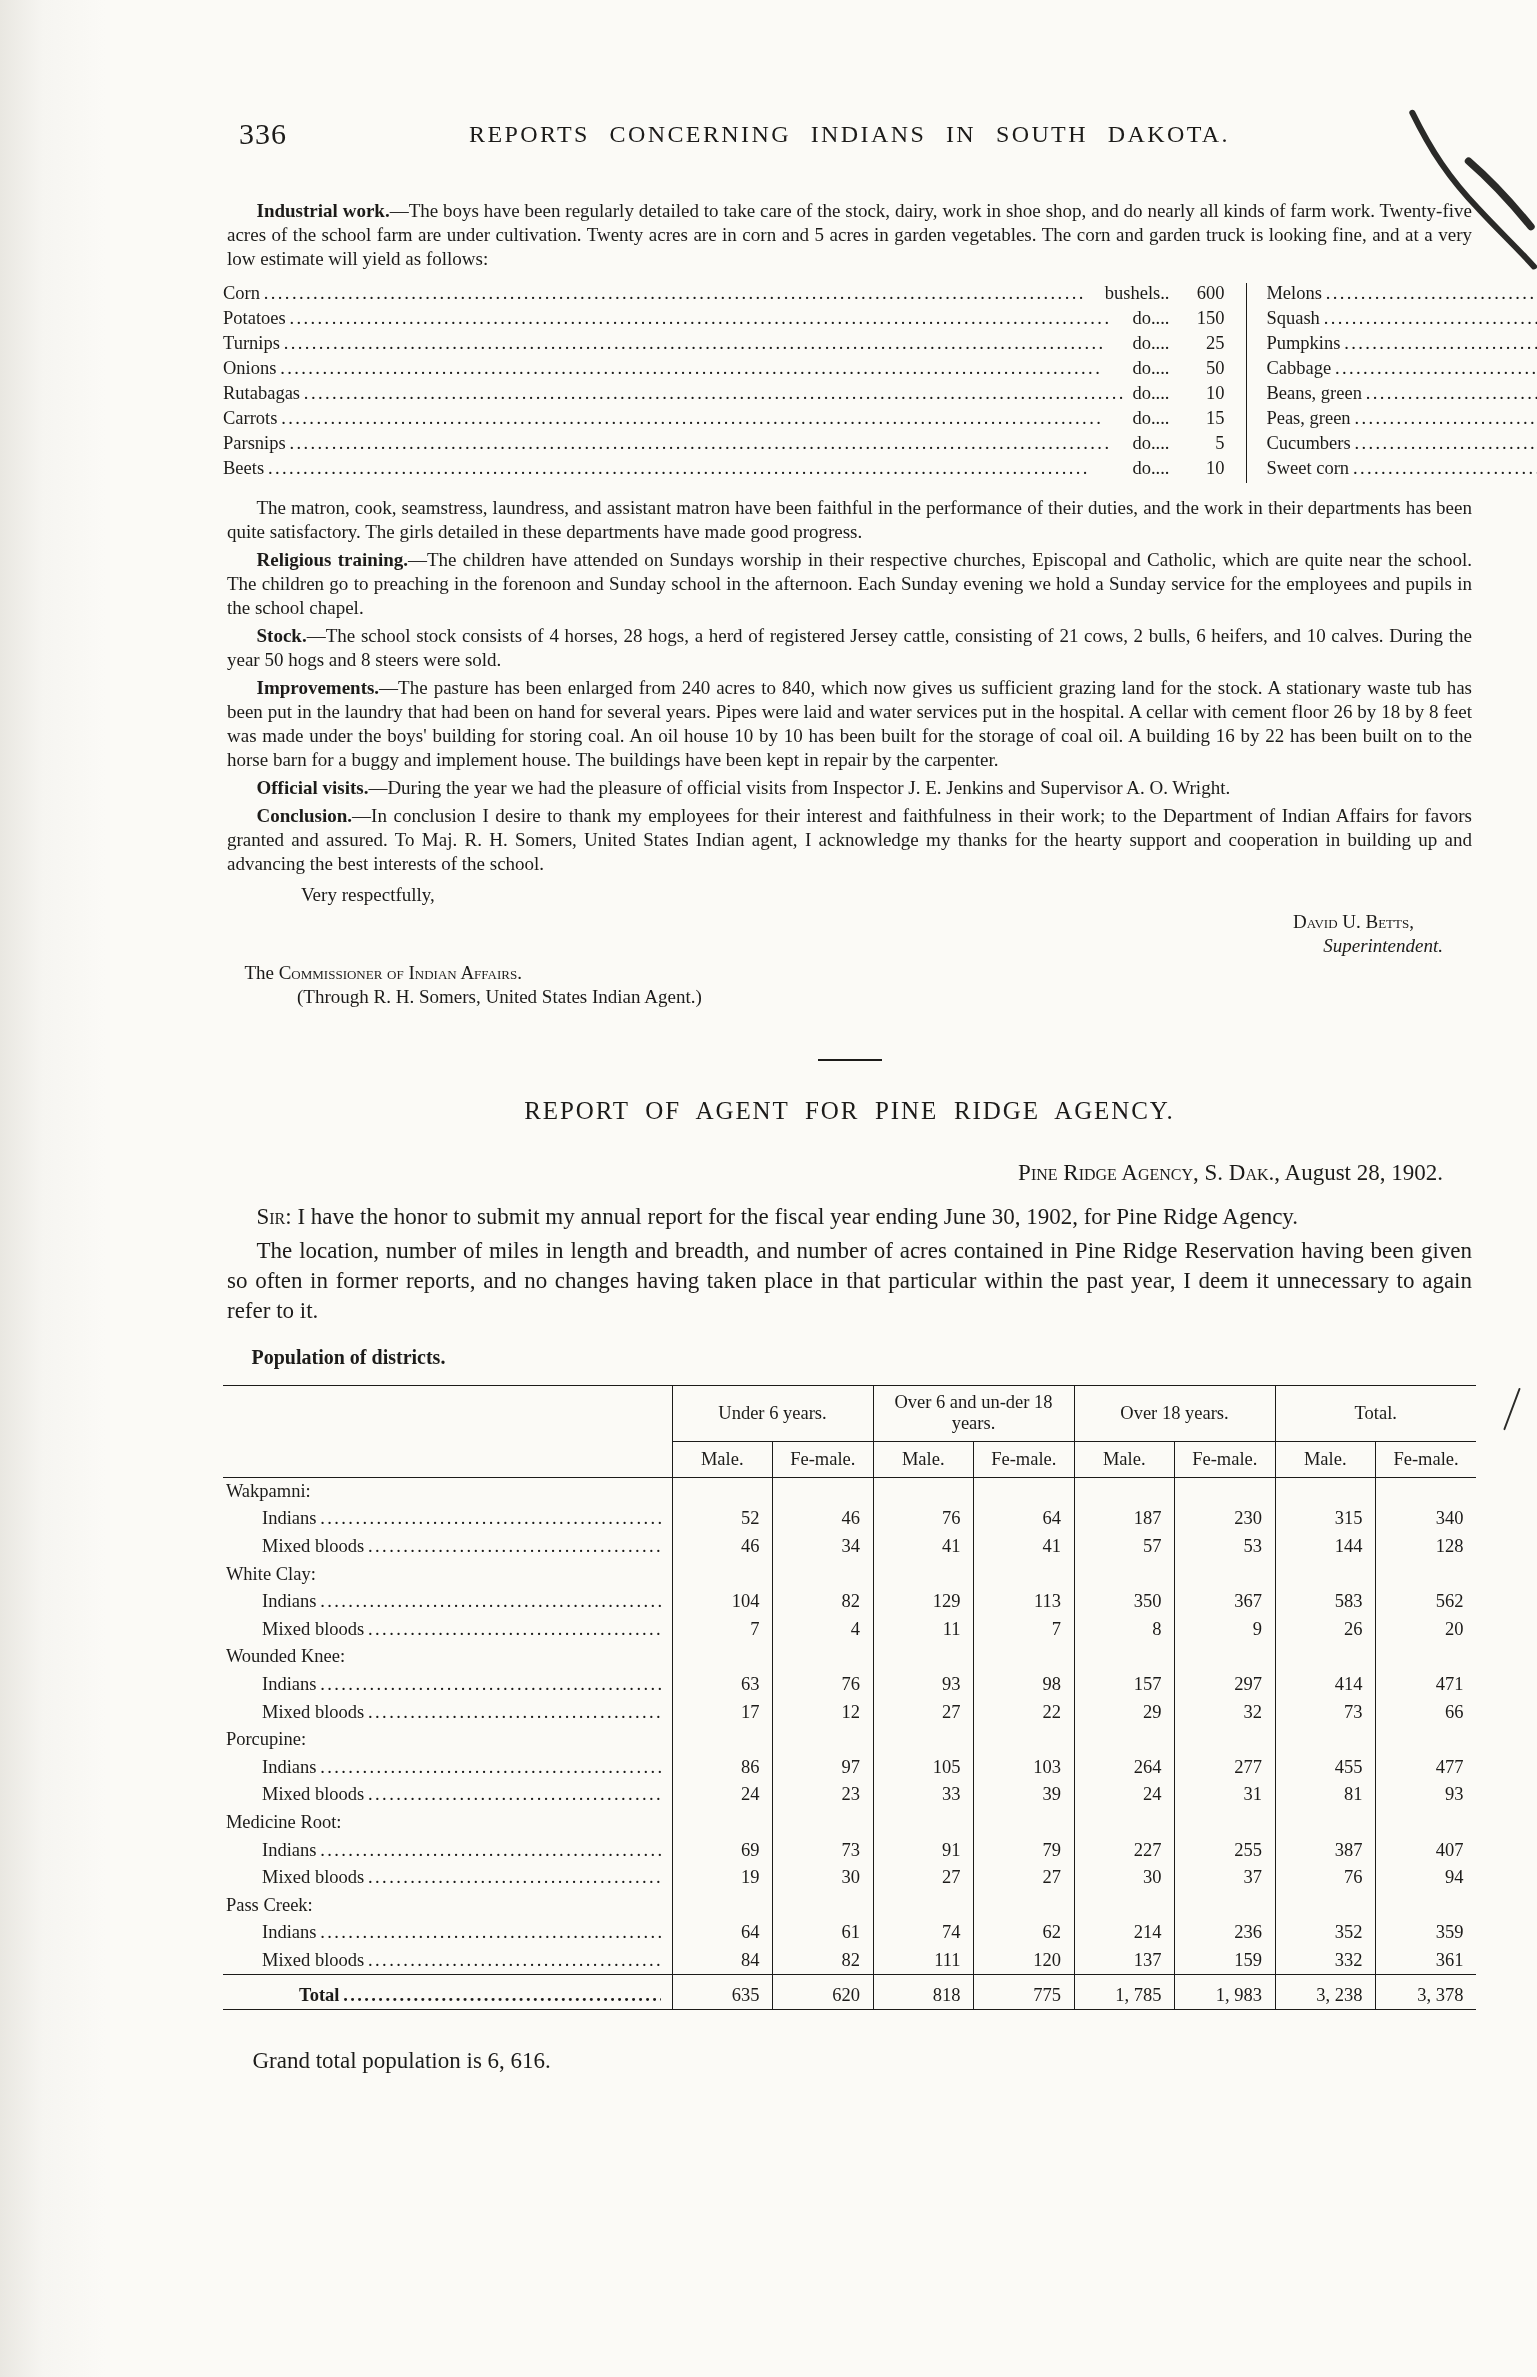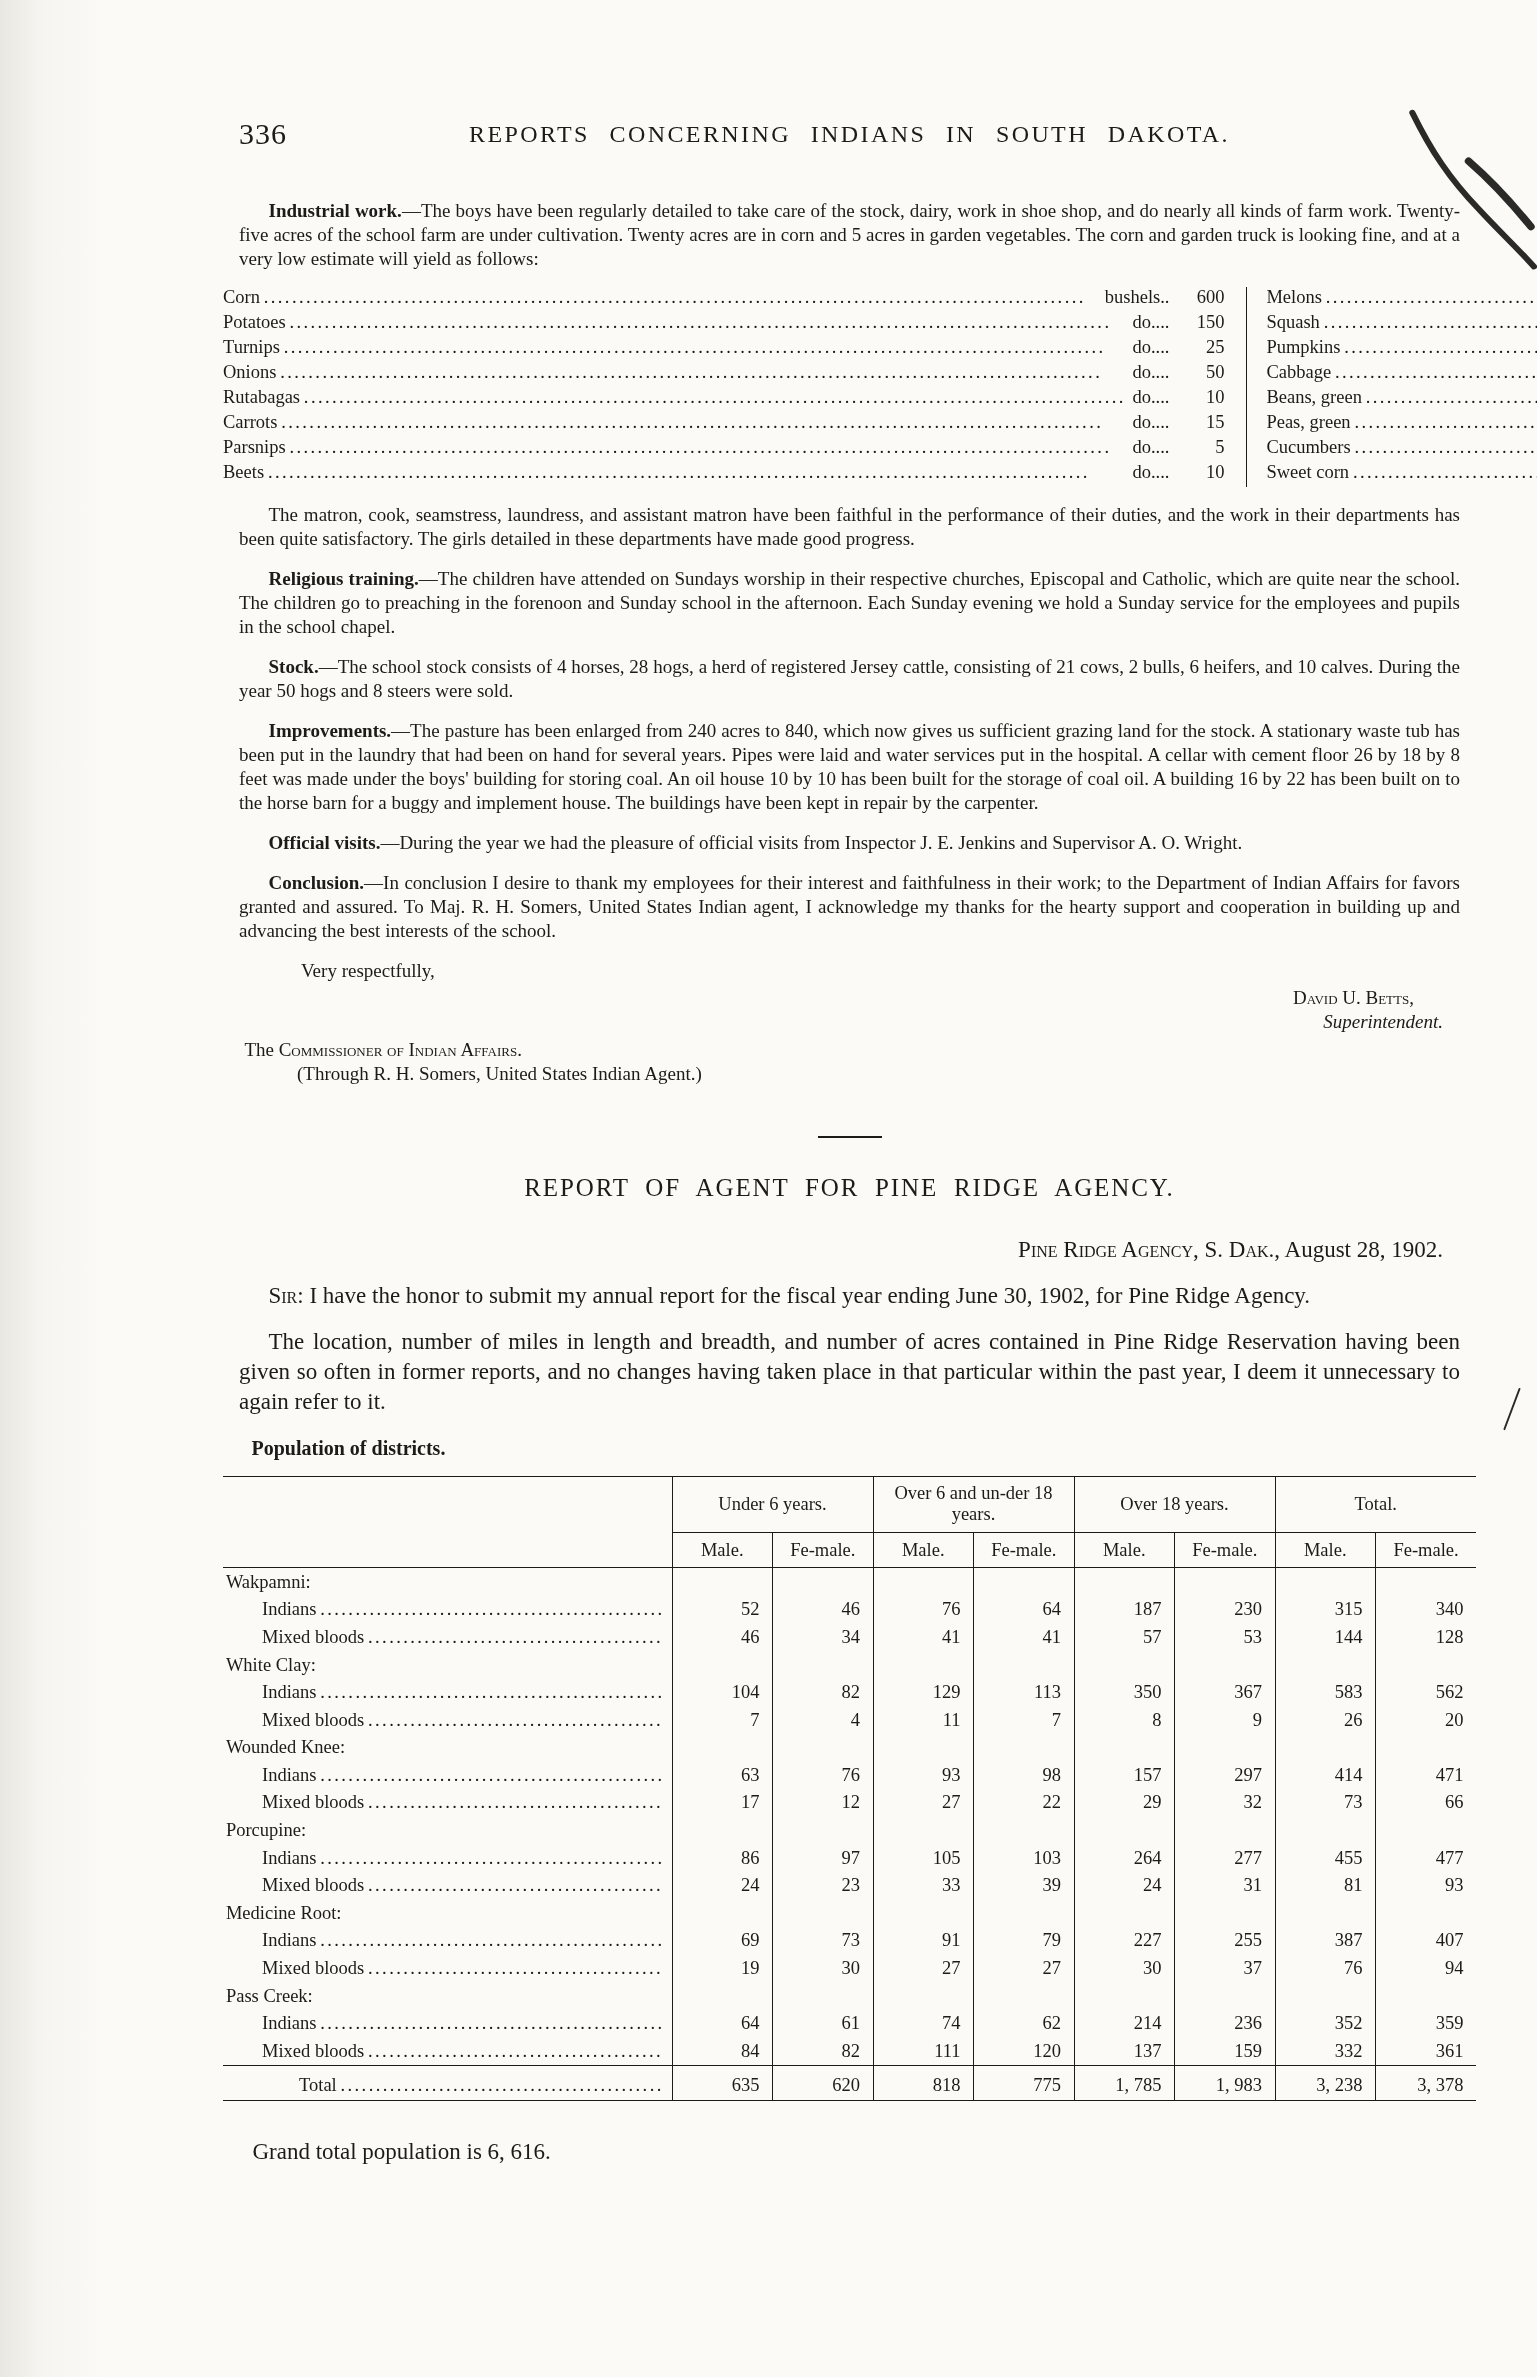--- a/index.html
+++ b/index.html
@@ -20,21 +20,21 @@
     top: 121px;
     width: 1253px;
   }
   
   .running-head { position: relative; text-align: center; margin-bottom: 40px; height: 38px; }
   .page-num { position: absolute; left: 16px; top: -3.8px; font-size: 30px; letter-spacing: 1px; }
   .running-title { font-size: 24px; letter-spacing: 2.4px; word-spacing: 11.4px; }
   
   .small { font-size: 19px; line-height: 24px; }
   .large { font-size: 23px; line-height: 30px; }
-  p.para { margin: 16px; text-align: justify; text-indent: 29.5px; }
+  p.para { margin: 4px; text-align: justify; text-indent: 29.5px; }
   .lead { font-weight: bold; }
   .sc { font-variant: small-caps; }
   .it { }
   
   .crops { display: flex; font-size: 18.5px; margin: 12.4px 0; }
   .crops .col { flex: 1 1 50%; }
   .crops .col.right { border-left: 1.4px solid #1c1b19; padding-left: 19px; margin-left: 19px; }
   .crops .col.left { padding-right: 2.9px; }
   .crop-row { display: flex; align-items: baseline; height: 25px; }
   .crop-name { white-space: nowrap; }
@@ -66,21 +66,21 @@
   }
   .pop col.stub-col { width: 449px; }
   .pop th { font-weight: normal; text-align: center; vertical-align: middle; padding: 6.7px 4.8px; }
   .pop th.group { border-left: 1.4px solid #1c1b19; border-bottom: 1.4px solid #1c1b19; }
   .pop th.sub { border-left: 1.4px solid #1c1b19; border-bottom: 1.4px solid #1c1b19; }
   .pop th.stub-head { border-bottom: 1.4px solid #1c1b19; }
   .pop td { padding: 3.3px 6.7px; vertical-align: bottom; height: 21px; }
   .pop td.num { border-left: 1.4px solid #1c1b19; text-align: right; padding-right: 12.4px; white-space: nowrap; }
   .pop td.stub { text-align: left; padding-left: 2.9px; }
   .pop td.stub.indent { padding-left: 39px; }
-  .pop td.stub.total-label { padding-left: 76px; }
+  .pop td.stub.total-label { padding-left: 76px; font-weight: bold; }
   .pop tr.total-row td { border-top: 1.4px solid #1c1b19; height: 27px; }
   .leader { display: flex; align-items: baseline; overflow: hidden; }
   .leader .txt { white-space: nowrap; }
   
   .penmark-top { position: absolute; right: 0px; top: 107px; width: 152px; height: 171px; }
   .penmark-mid { position: absolute; right: 8.6px; top: 1386px; width: 33px; height: 48px; }
 </style>
 </head>
 <body>
 

